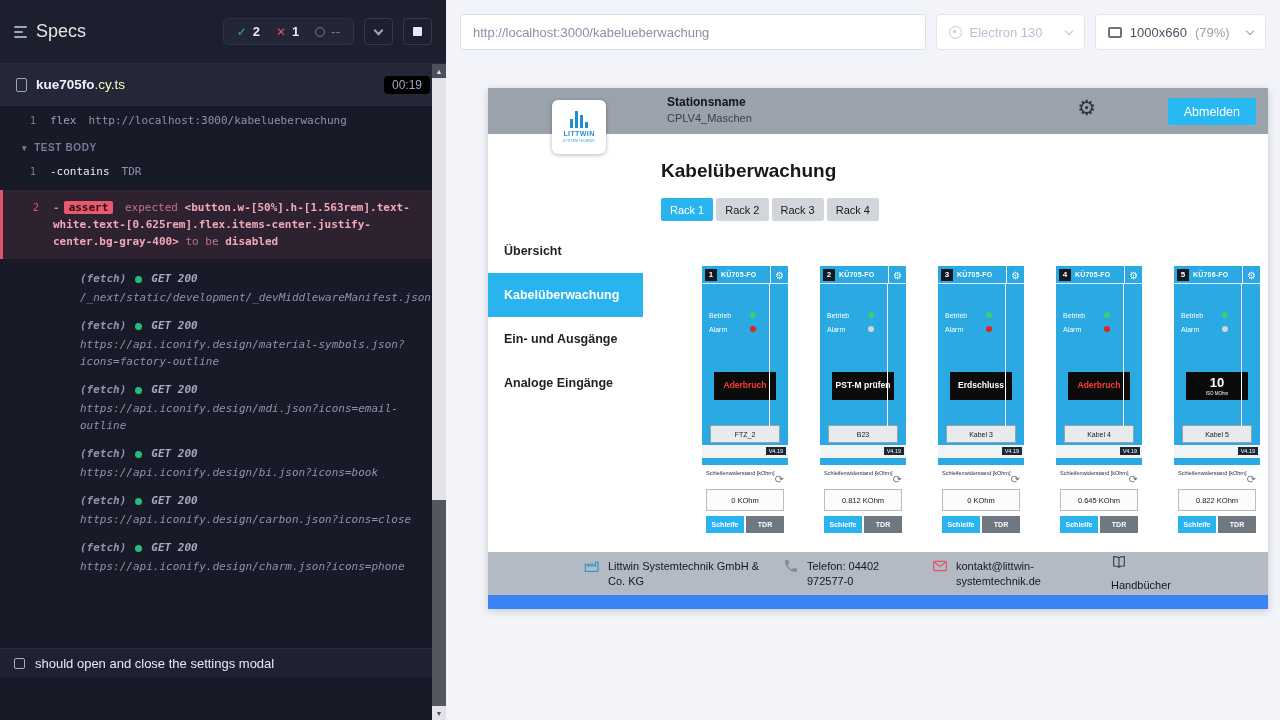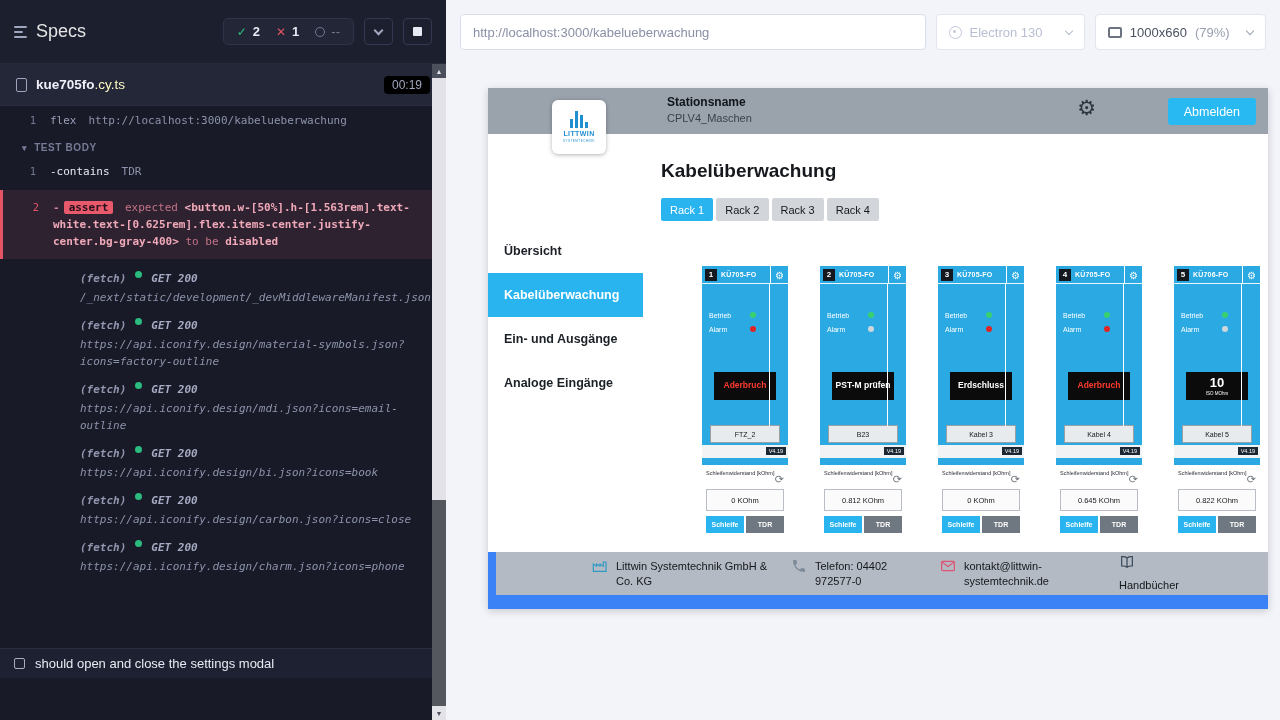--- a/index.html
+++ b/index.html
@@ -50,21 +50,21 @@
   .caret { font-size:9px; color:#767b96; }
 
   .row.failed { background:#2e2130; border-left:3px solid #e45464; margin:6px 0; padding:9px 12px 9px 0; }
   .assert-content { color:#cf8194; overflow-wrap:anywhere; font-weight:700; }
   .assert-content .dash { margin-right:4px; }
   .badge { background:#e8596b; color:#26111b; padding:0 5px; border-radius:2px; font-weight:700; margin-right:5px; }
   .exp { font-weight:400; color:#c37487; }
   .hl { color:#f0a9b8; font-weight:700; }
 
   .fetch { padding:6px 12px 6px 80px; color:#9095ad; font-style:italic; cursor:pointer; }
-  .fetch-head { display:flex; align-items:flex-start; gap:9px; line-height:16px; }
+  .fetch-head { display:flex; align-items:center; gap:9px; line-height:16px; }
   .fetch-label { font-weight:700; }
   .dot { width:7px; height:7px; border-radius:50%; background:#2cbb7f; flex:none; }
   .fetch-status { color:#a6abc3; font-weight:700; }
   .fetch-url { color:#8d93ab; overflow-wrap:anywhere; line-height:17px; margin-top:2px; }
 
   .next-test { position:absolute; left:0; top:648px; width:432px; height:30px; display:flex;
     align-items:center; gap:10px; padding:0 14px; background:#1e2132; border-top:1px solid #2a2d42;
     color:#e8eaf3; font-size:13px; cursor:pointer; }
   .sq { width:11px; height:11px; border:1.5px solid #a8adc4; border-radius:2px; flex:none; }
 
@@ -157,21 +157,21 @@
   .refresh { font-size:11px; color:#6a7077; line-height:1; margin-top:4px; cursor:pointer;
     background:none; border:none; }
   .meas-value { margin-top:4px; height:22px; border:1px solid #b9bec6; background:#fbfbfc;
     display:flex; align-items:center; justify-content:center; font-size:7.5px; color:#15181c; }
   .meas-btns { margin-top:5px; display:flex; gap:2px; }
   .meas-btns button { flex:1 1 50%; height:17px; border:none; color:#fff; font-size:7px;
     font-weight:700; display:flex; align-items:center; justify-content:center; cursor:pointer; }
   .btn-loop { background:#29b4f0; }
   .btn-tdr { background:#6f7780; }
 
-  .app-footer { position:absolute; left:8px; right:0; bottom:14px; height:43px; background:#b3bac3;
+  .app-footer { position:absolute; left:0; right:0; bottom:14px; height:43px; background:#b3bac3;
     display:flex; align-items:center; padding-left:96px; gap:10px; }
   .f-item { display:flex; align-items:flex-start; gap:8px; font-size:11px; color:#15181c; line-height:1.35; }
   .f-item:last-child { margin-left:30px;flex-direction:column; }
   .f-icon { width:16px; height:16px; flex:none; margin-top:-1px; }
   .f-text-1 { width:165px; } .f-text-2 { width:115px; } .f-text-3 { width:115px; }
   .ic-factory { color:#2e9ac4; } .ic-phone { color:#7e8b99; }
   .ic-mail { color:#e0526f; } .ic-book { color:#37485a; }
 </style>
 </head>
 <body>

